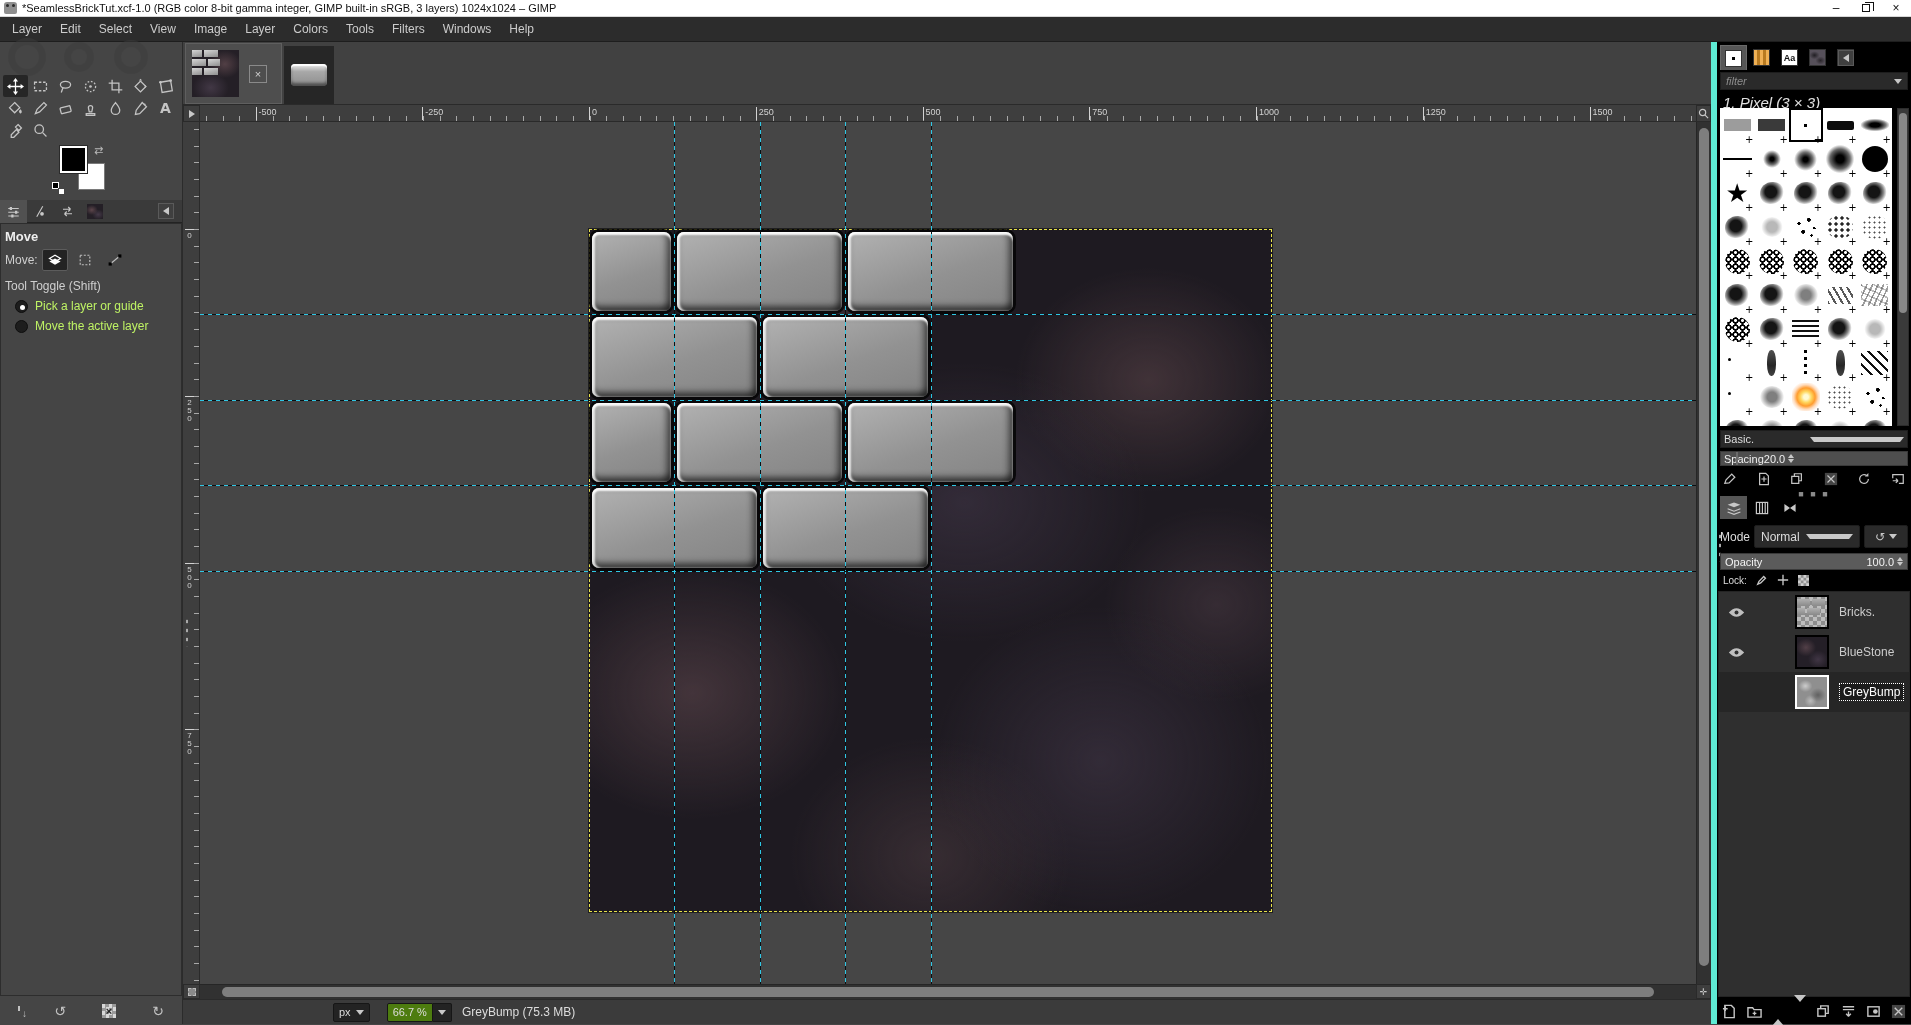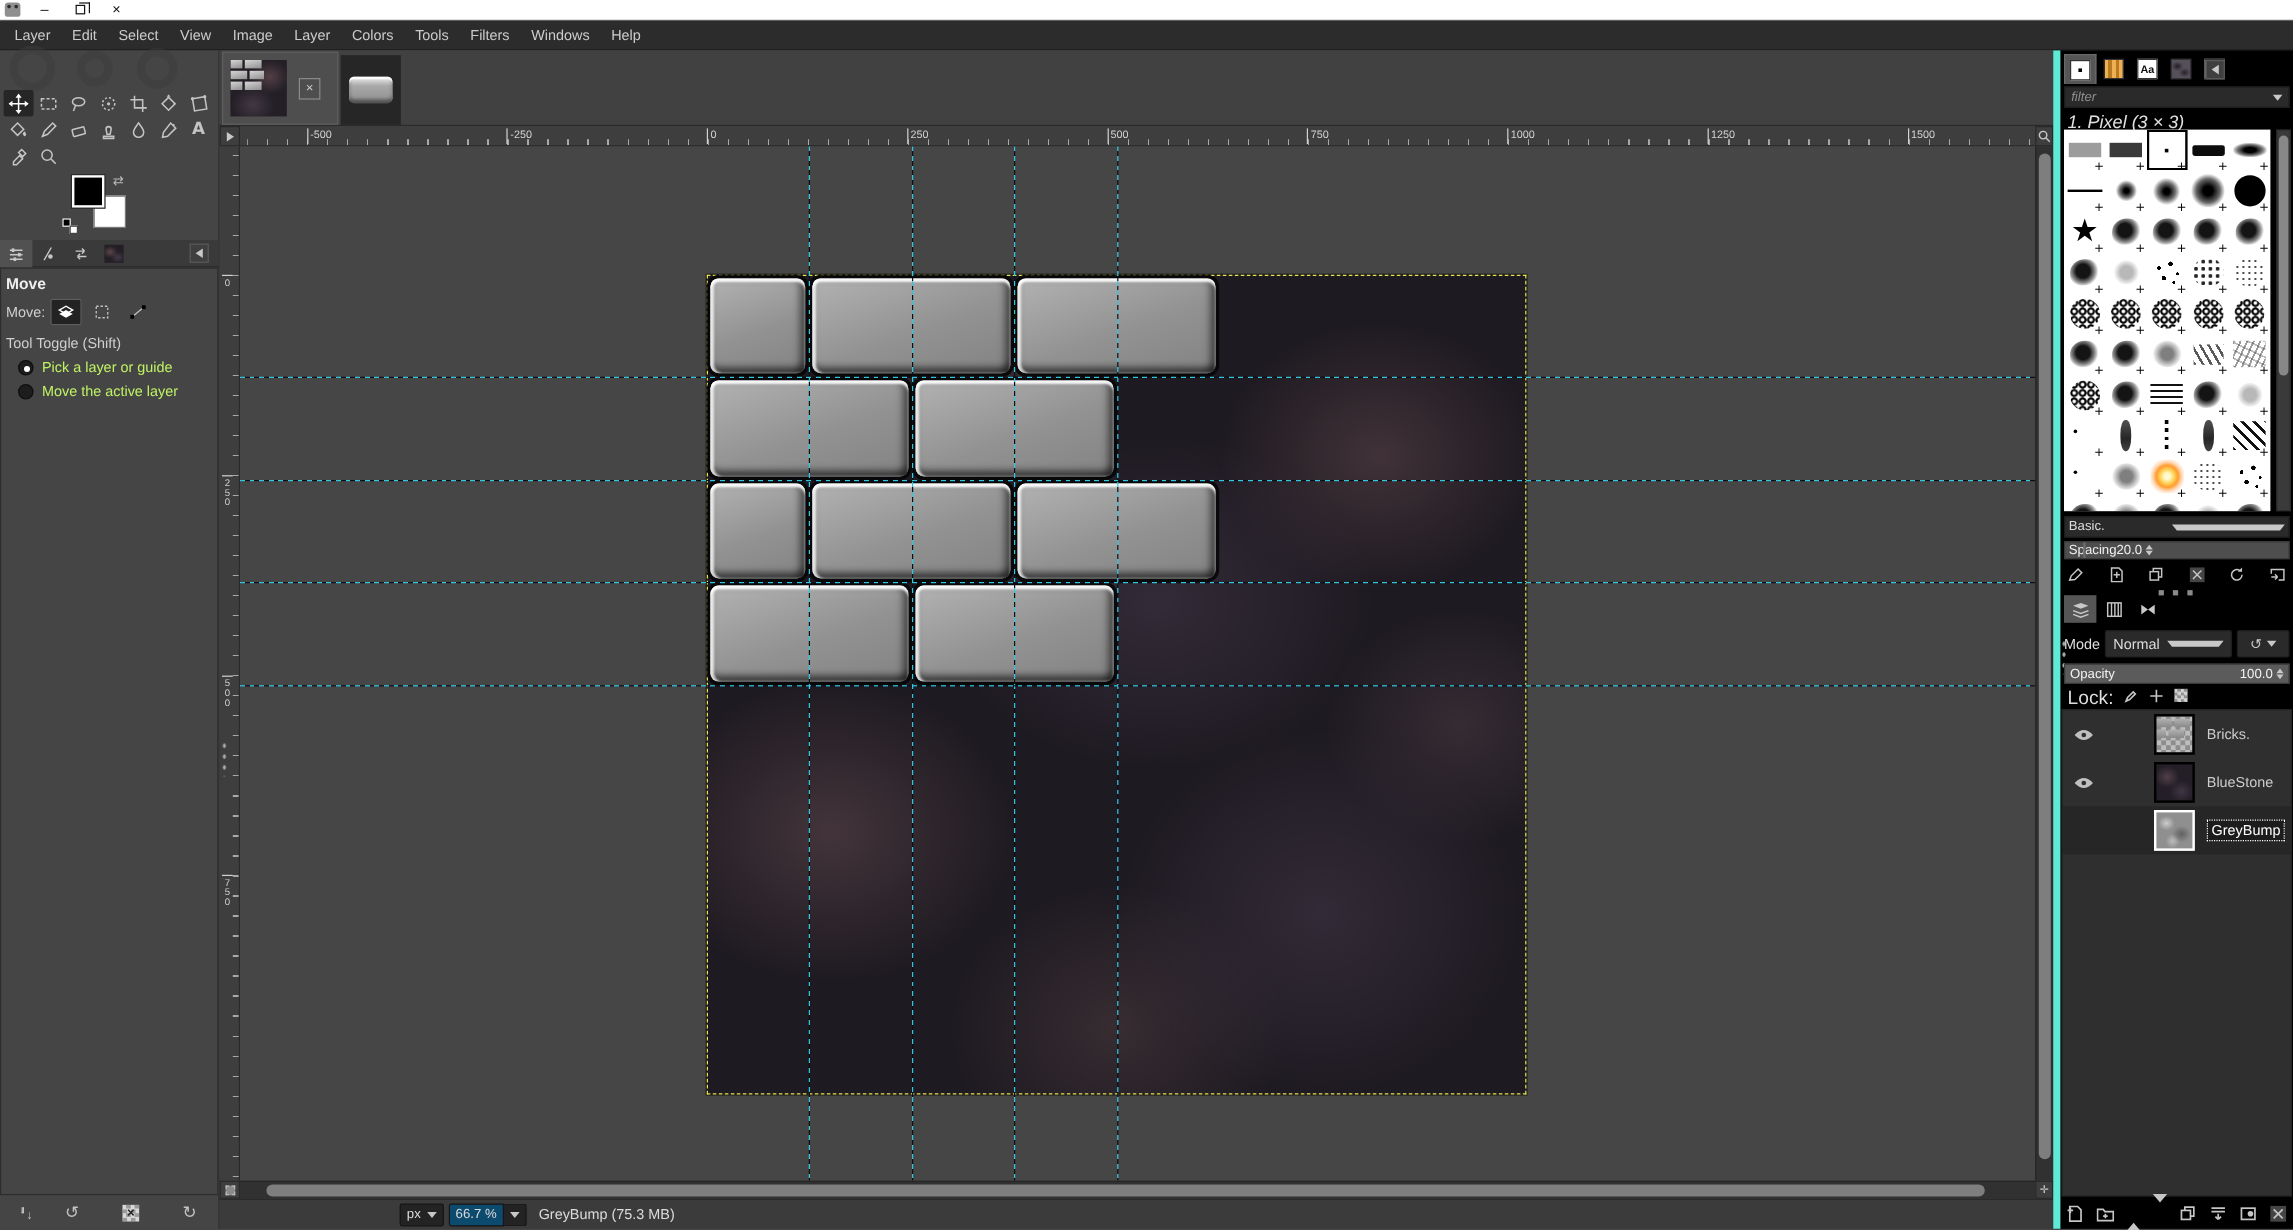--- a/index.html
+++ b/index.html
@@ -101,21 +101,21 @@
 .vscroll{position:absolute;top:80px;right:0;width:15px;height:862px;background:#313131;border-left:1px solid #262626}
 .vscroll .sthumb{position:absolute;top:6px;left:2px;width:10px;height:838px;background:#7e7e7e;border-radius:5px}
 .hscroll{position:absolute;bottom:25px;left:17px;width:1496px;height:15px;background:#313131;border-top:1px solid #262626}
 .hscroll .sthumb{position:absolute;left:22px;top:2px;height:10px;width:1432px;background:#7e7e7e;border-radius:5px}
 .qmask{position:absolute;bottom:25px;left:0;width:17px;height:15px;background:#3e3e3e;border:1px solid #2a2a2a;display:flex;align-items:center;justify-content:center}
 .qmask i{width:8px;height:8px;border:1px dashed #bbb;background:#8a8a8a}
 .navbtn{position:absolute;bottom:25px;right:0;width:15px;height:15px;background:#3e3e3e;border:1px solid #2a2a2a;display:flex;align-items:center;justify-content:center;color:#c8c8c8;font-size:9px;font-family:"DejaVu Sans",sans-serif}
 .statusbar{position:absolute;bottom:0;left:0;right:0;height:25px;background:#3b3b3b;display:flex;align-items:center;border-top:1px solid #2a2a2a}
 .unit-box,.zoomv-box,.zoomc-box{height:19px;background:#232323;border:1px solid #161616;border-radius:2px;display:flex;align-items:center;padding:0 5px;color:#dcdcdc;font-size:11px;gap:5px}
 .unit-box{margin-left:150px}
-.zoomv-box{margin-left:4px;border-radius:2px 0 0 2px;background:#0c4a6e}
+.zoomv-box{margin-left:17px;border-radius:2px 0 0 2px;background:#4d7c0f}
 .zoomc-box{border-left:none;border-radius:0 2px 2px 0}
 .status-msg{color:#dcdcdc;font-size:12px;margin-left:10px}
 .chv{width:0;height:0;border-left:4px solid transparent;border-right:4px solid transparent;border-top:5px solid #c8c8c8}
 .chu{width:0;height:0;border-left:4px solid transparent;border-right:4px solid transparent;border-bottom:5px solid #c8c8c8}
 .grip{position:absolute;width:6px;height:30px;background:radial-gradient(#a8a8a8 1px,transparent 1.5px) 0 0/6px 9px}
 
 .rtabs{position:absolute;top:3px;left:3px;height:25px;display:flex;gap:1px}
 .rtab{width:27px;height:25px;display:flex;align-items:center;justify-content:center}
 .rtab.active{background:#565656;border:1px solid #6a6a6a;border-bottom:none}
 .ric{width:17px;height:17px;background:#fff;border:1px solid #333;display:flex;align-items:center;justify-content:center}
@@ -180,21 +180,21 @@
 .ltab.active{background:#565656}
 .ltab svg{width:16px;height:16px}
 .ltab .st{stroke:#c8c8c8;fill:none;stroke-width:1.5}.ltab .fl{fill:#c8c8c8}
 .mode-row{position:absolute;top:481px;left:3px;right:3px;height:27px;display:flex;align-items:center;gap:4px}
 .mode-label{font-size:12px;color:#ddd}
 .mode-select{flex:1;height:23px;background:#2a2a2a;border:1px solid #1d1d1d;border-radius:2px;display:flex;align-items:center;padding:0 6px;color:#ddd;font-size:12px;gap:6px}
 .mode-select span{flex:1}
 .mode-switch{width:44px;height:23px;background:#2a2a2a;border:1px solid #1d1d1d;border-radius:2px;display:flex;align-items:center;justify-content:center;gap:4px;color:#c8c8c8;font-size:12px;font-family:"DejaVu Sans",sans-serif}
 .opacity-row{position:absolute;top:511px;left:3px;right:3px;height:17px;background:#5b5b5b;border:1px solid #3a3a3a;display:flex;align-items:center;padding:0 4px;font-size:11px;color:#f2f2f2}
 .opacity-row span:first-of-type{flex:1}
-.lock-row{position:absolute;top:532px;left:6px;display:flex;align-items:flex-start;gap:9px;color:#ddd;font-size:16px}
+.lock-row{position:absolute;top:532px;left:6px;display:flex;align-items:flex-end;gap:9px;color:#ddd;font-size:10px}
 .lock-row svg{width:12px;height:12px}
 .lock-row .st{stroke:#c6c6c6;fill:none;stroke-width:1.6}
 .lock-checker{width:11px;height:11px;background:repeating-conic-gradient(#8f8f8f 0 25%,#d0d0d0 0 50%) 0 0/5.5px 5.5px}
 .layer-list{position:absolute;top:549px;left:1px;right:1px;height:406px;background:#2f2f2f;border:1px solid #242424}
 .lrow{height:40px;display:flex;align-items:center;position:relative}
 .lrow.active{background:#262626}
 .eye-cell{width:34px;display:flex;justify-content:center}
 .eye-cell svg{width:17px;height:11px}
 .lthumb{position:absolute;left:76px;width:34px;height:34px;top:3px}
 .lname{position:absolute;left:120px;font-size:12px;color:#ccc}
@@ -204,20 +204,21 @@
 .th-grey{border:2px solid #fff;background:#8f8f8f;background-image:radial-gradient(7px 6px at 28% 30%,rgba(255,255,255,.55),transparent),radial-gradient(8px 7px at 70% 60%,rgba(40,40,40,.45),transparent),radial-gradient(6px 6px at 45% 80%,rgba(230,230,230,.5),transparent)}
 .rfooter{position:absolute;bottom:3px;left:5px;right:5px;height:20px;display:flex;justify-content:space-between;align-items:center}
 .rfooter svg{width:15px;height:15px}
 .rfooter .st{stroke:#c6c6c6;fill:none;stroke-width:1.5}.rfooter .fl{fill:#c6c6c6}
 </style>
 </head>
 <body>
 
 <div class="titlebar">
   <div class="wilber"></div>
+  <div class="title-text">*SeamlessBrickTut.xcf-1.0 (RGB color 8-bit gamma integer, GIMP built-in sRGB, 3 layers) 1024x1024 – GIMP</div>
   <div class="winbtns">
     <div class="winbtn">–</div>
     <div class="winbtn">
         <span class="restore-glyph"></span>
       </div>
     <div class="winbtn">×</div>
   </div>
 </div>
 
 <div class="menubar">

